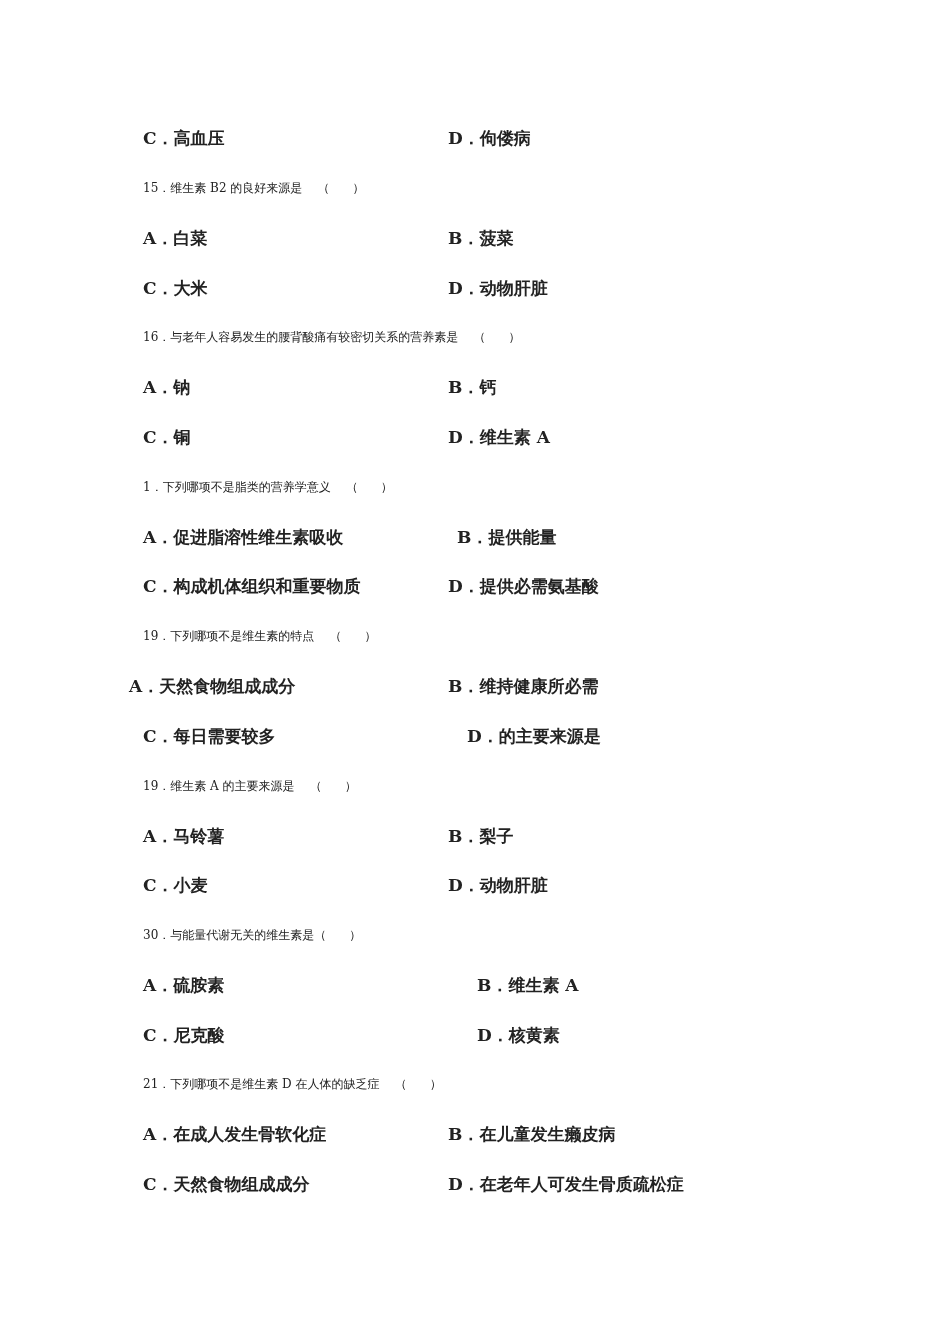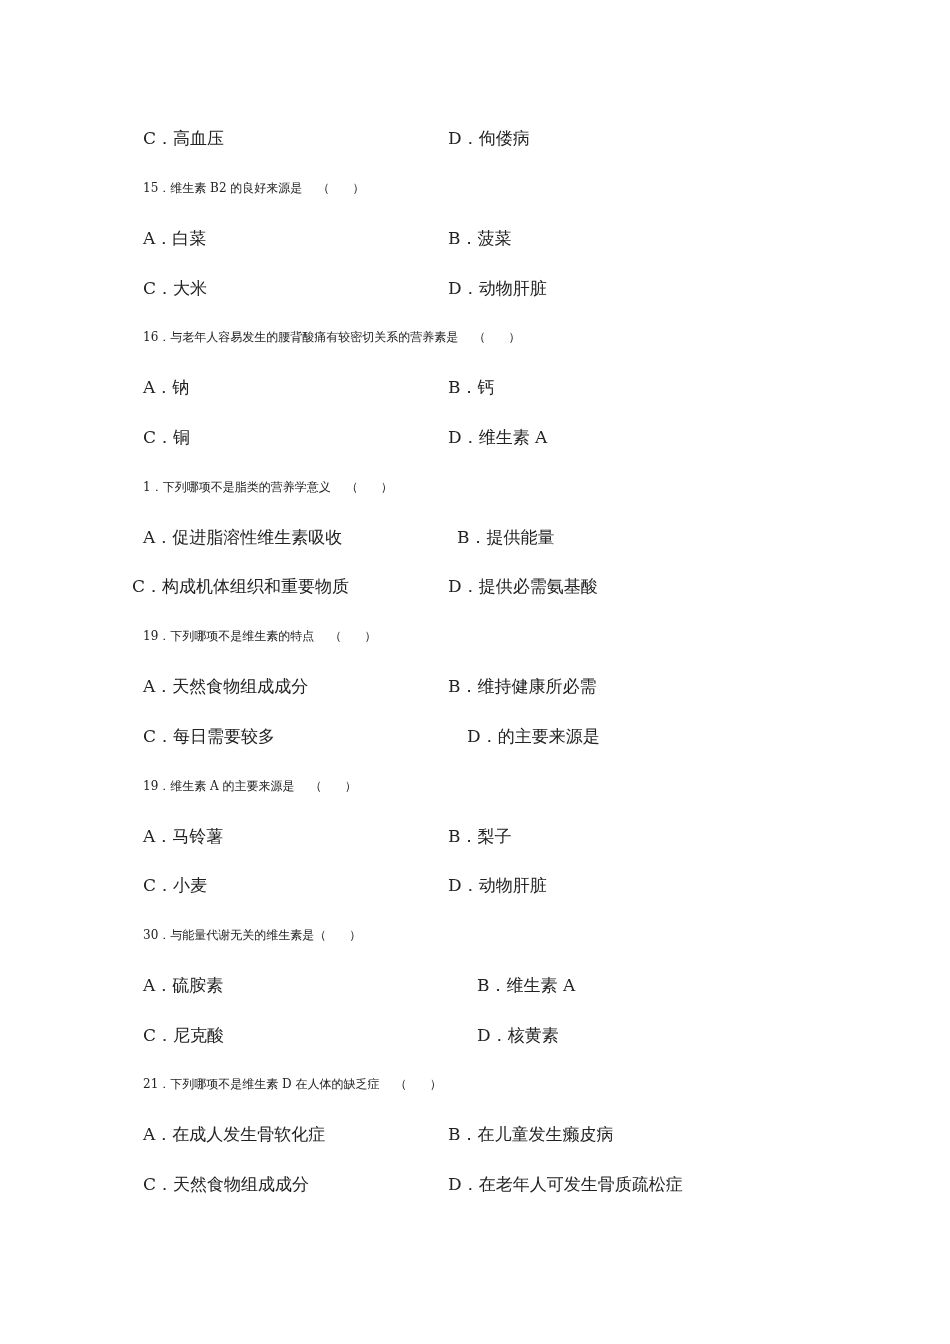--- a/index.html
+++ b/index.html
@@ -1,19 +1,19 @@
 <!DOCTYPE html>
 <html><head>
   <meta charset="utf-8">
   <style>
     html, body { margin: 0; padding: 0; background: #ffffff; }
     body { width: 950px; height: 1344px; position: relative; overflow: hidden;
            font-family: "DejaVu Serif", "Liberation Serif", serif; color: #222; }
     .line { position: absolute; left: 143px; font-size: 12px; line-height: 22px; white-space: pre; }
-    .opt { position: absolute; font-size: 17px; line-height: 22px; white-space: pre; }
+    .opt { position: absolute; font-size: 17px; line-height: 22px; white-space: pre; font-weight: bold; }
   </style>
 </head>
 <body>
 
 <div>
 
   <div class="opt" style="left:143px;top:127px"><span>C．</span><span>高血压</span></div>
   <div class="opt" style="left:448px;top:127px"><span>D．</span><span>佝偻病</span></div>
 
   <div class="line" style="top:177px">15．维生素 B2 的良好来源是    （      ）</div>
@@ -24,25 +24,25 @@
 
   <div class="line" style="top:326px">16．与老年人容易发生的腰背酸痛有较密切关系的营养素是    （      ）</div>
   <div class="opt" style="left:143px;top:376px"><span>A．</span><span>钠</span></div>
   <div class="opt" style="left:448px;top:376px"><span>B．</span><span>钙</span></div>
   <div class="opt" style="left:143px;top:426px"><span>C．</span><span>铜</span></div>
   <div class="opt" style="left:448px;top:426px"><span>D．</span><span>维生素 A</span></div>
 
   <div class="line" style="top:476px">1．下列哪项不是脂类的营养学意义    （      ）</div>
   <div class="opt" style="left:143px;top:526px"><span>A．</span><span>促进脂溶性维生素吸收</span></div>
   <div class="opt" style="left:457px;top:526px"><span>B．</span><span>提供能量</span></div>
-  <div class="opt" style="left:132px;top:575px"><span>C．</span><span>构成机体组织和重要物质</span></div>
+  <div class="opt" style="left:143px;top:575px"><span>C．</span><span>构成机体组织和重要物质</span></div>
   <div class="opt" style="left:448px;top:575px"><span>D．</span><span>提供必需氨基酸</span></div>
 
   <div class="line" style="top:625px">19．下列哪项不是维生素的特点    （      ）</div>
-  <div class="opt" style="left:143px;top:675px"><span>A．</span><span>天然食物组成成分</span></div>
+  <div class="opt" style="left:129px;top:675px"><span>A．</span><span>天然食物组成成分</span></div>
   <div class="opt" style="left:448px;top:675px"><span>B．</span><span>维持健康所必需</span></div>
   <div class="opt" style="left:143px;top:725px"><span>C．</span><span>每日需要较多</span></div>
   <div class="opt" style="left:467px;top:725px"><span>D．</span><span>的主要来源是</span></div>
 
   <div class="line" style="top:775px">19．维生素 A 的主要来源是    （      ）</div>
   <div class="opt" style="left:143px;top:825px"><span>A．</span><span>马铃薯</span></div>
   <div class="opt" style="left:448px;top:825px"><span>B．</span><span>梨子</span></div>
   <div class="opt" style="left:143px;top:874px"><span>C．</span><span>小麦</span></div>
   <div class="opt" style="left:448px;top:874px"><span>D．</span><span>动物肝脏</span></div>
 

